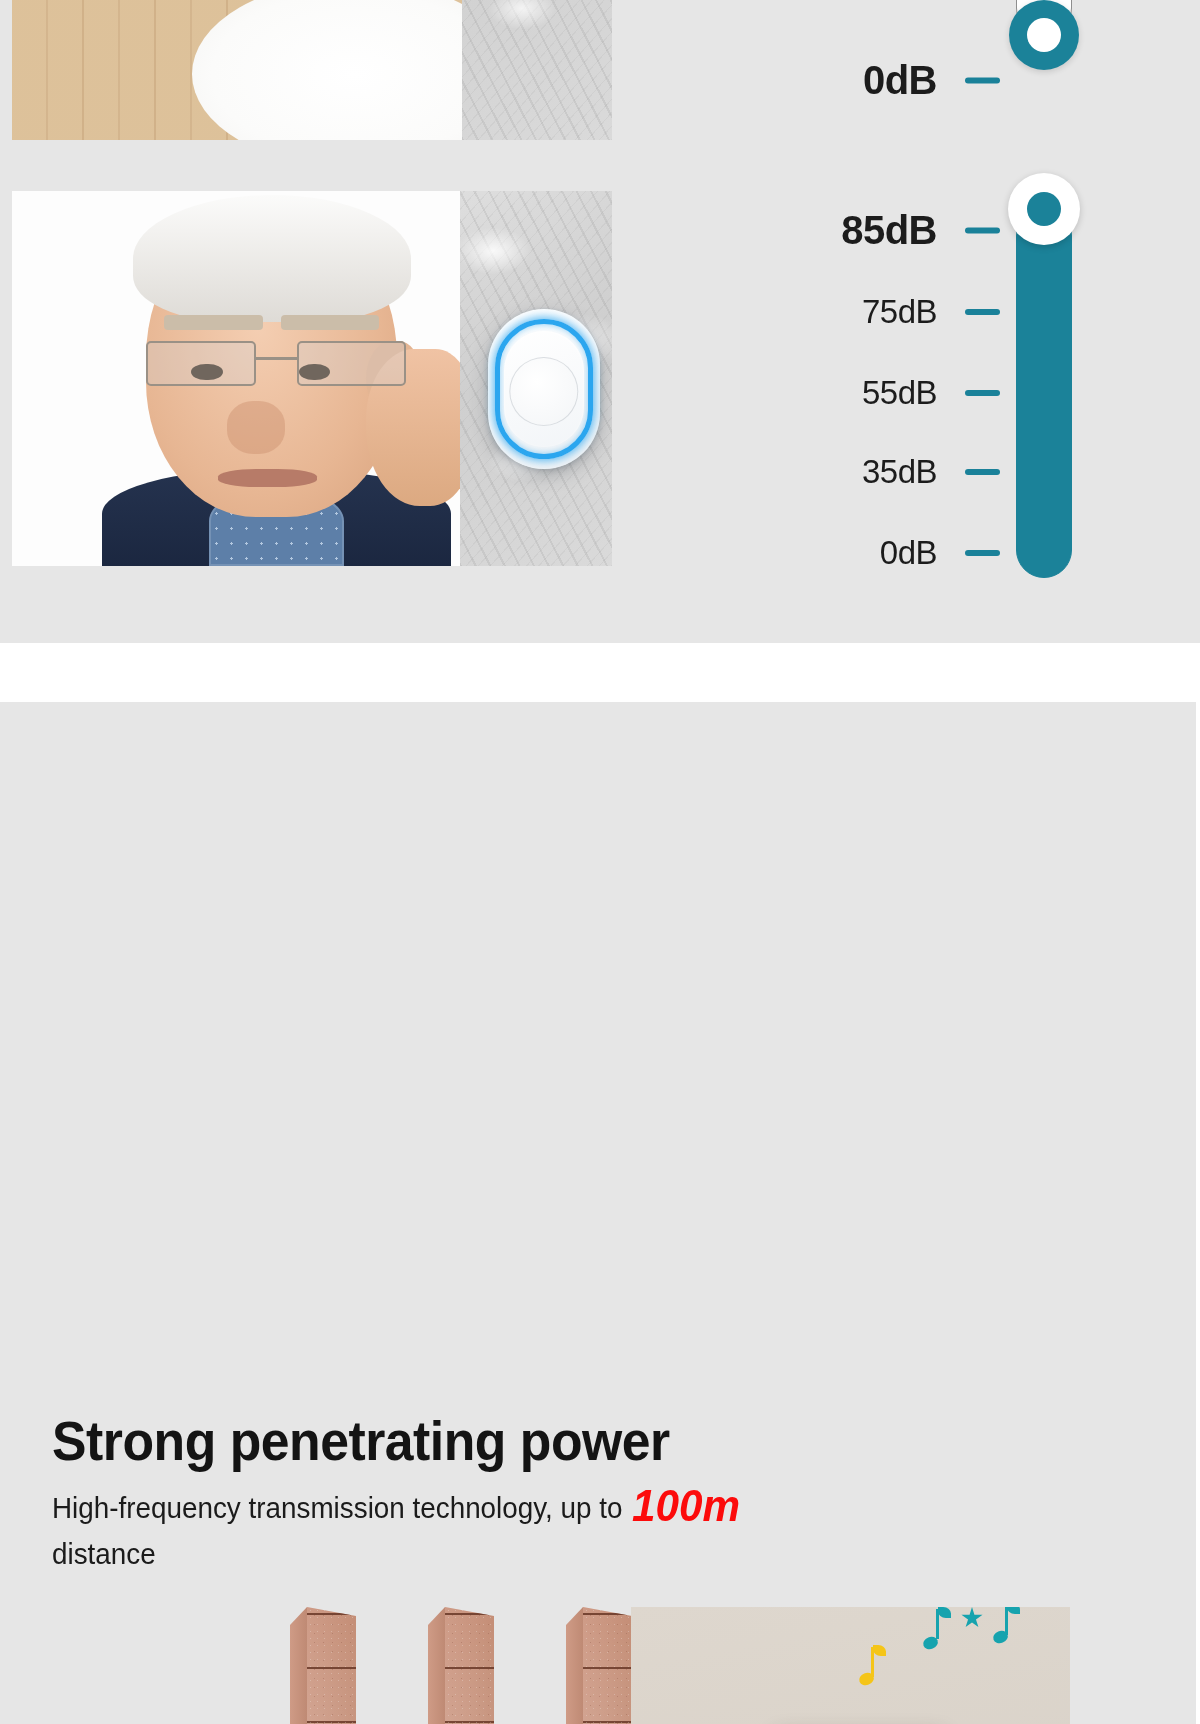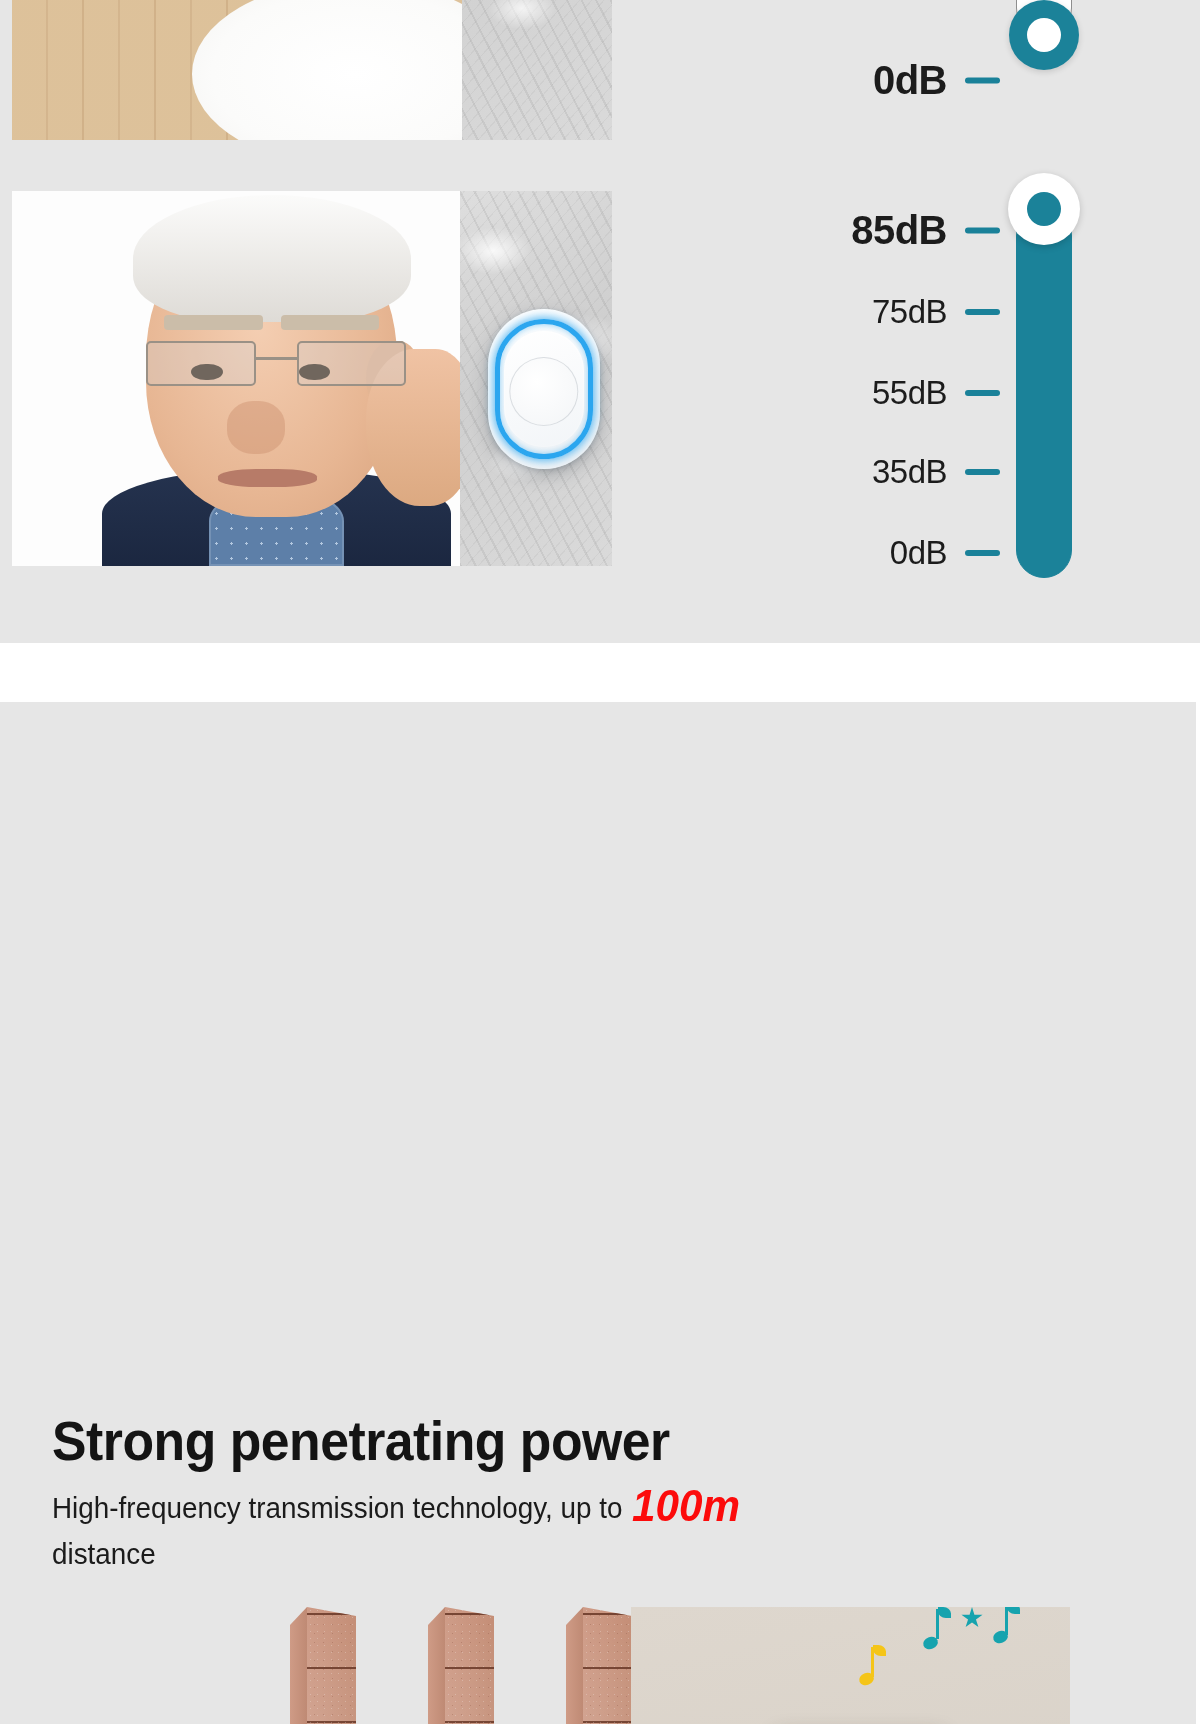--- a/index.html
+++ b/index.html
@@ -97,21 +97,21 @@
     background:radial-gradient(circle at 40% 35%, #ffffff, #f3f5f7); }
   #bell2 { left:28px; top:118px; width:112px; height:160px; }
 
   
   .slider-wrap { position:absolute; }
   #sl1 { left:700px; top:-330px; width:470px; height:470px; }
   #sl2 { left:700px; top:40px;  width:470px; height:400px; }
 
   .sl-rows { position:absolute; left:0; top:0; width:300px; height:100%; }
   .sl-row { position:absolute; right:0; display:flex; align-items:center;
-    justify-content:flex-start; gap:18px; transform:translateY(-50%); }
+    justify-content:flex-start; gap:28px; transform:translateY(-50%); }
   .sl-label { font-size:33px; color:#1c1c1c; letter-spacing:-.5px; white-space:nowrap; }
   .sl-label.big { font-size:40px; font-weight:700; }
   .tick { width:35px; height:6px; background:#1a8199; border-radius:3px; }
 
   .sl-track { position:absolute; border-radius:999px; background:#ffffff;
     border:1.3px solid #8e8e8e; overflow:visible; }
   #sl1 .sl-track { left:316px; top:-24px; width:56px; height:390px; }
   #sl2 .sl-track { left:316px; top:20px;  width:56px; height:370px;
     background:#1b8299; border-color:#1b8299; }
 

